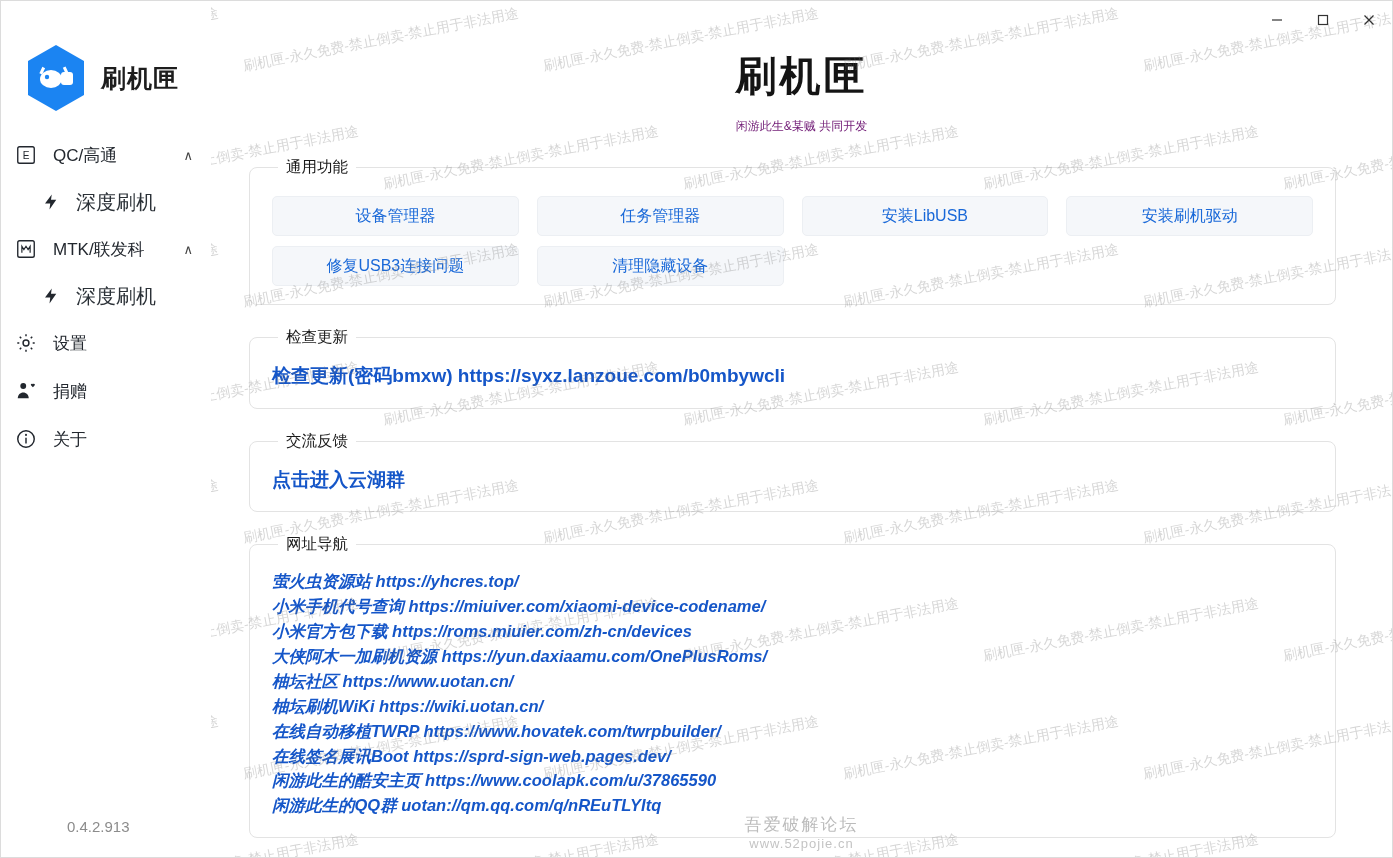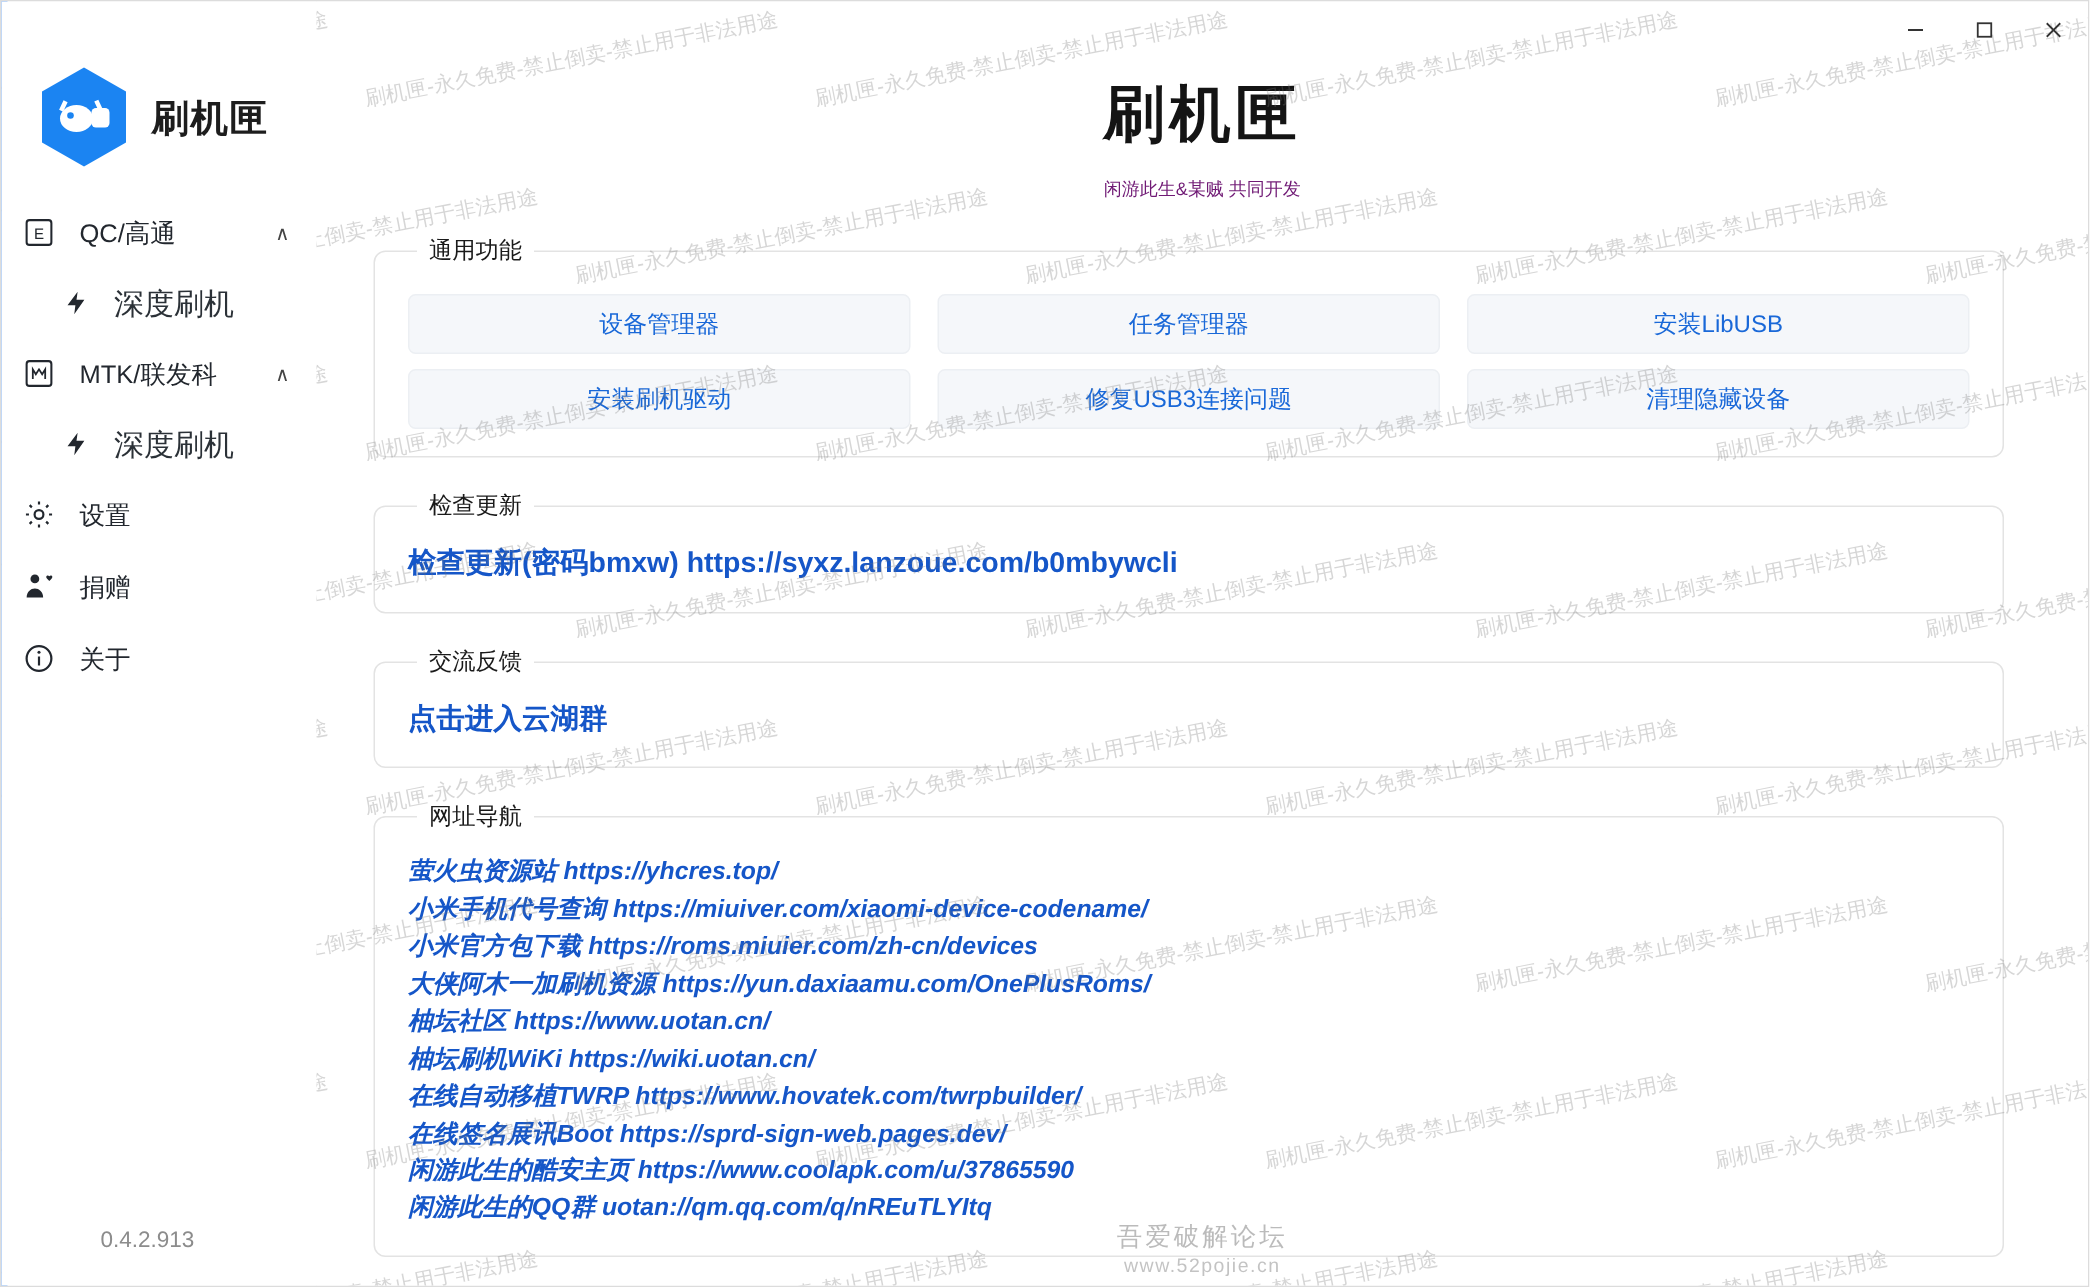--- a/index.html
+++ b/index.html
@@ -150,21 +150,21 @@
   }
   fieldset.card > legend {
     font-size: 15.5px;
     color: #1a1a1a;
     padding: 0 8px;
     margin-left: 6px;
     font-weight: normal;
   }
   .btn-grid {
     display: grid;
-    grid-template-columns: repeat(3, 1fr);
+    grid-template-columns: repeat(4, 1fr);
     gap: 10px 18px;
     margin-top: 4px;
   }
   .fbtn {
     height: 40px;
     background: #f5f7fa;
     border: 1px solid #eceff3;
     border-radius: 5px;
     color: #1968d8;
     font-size: 16px;

